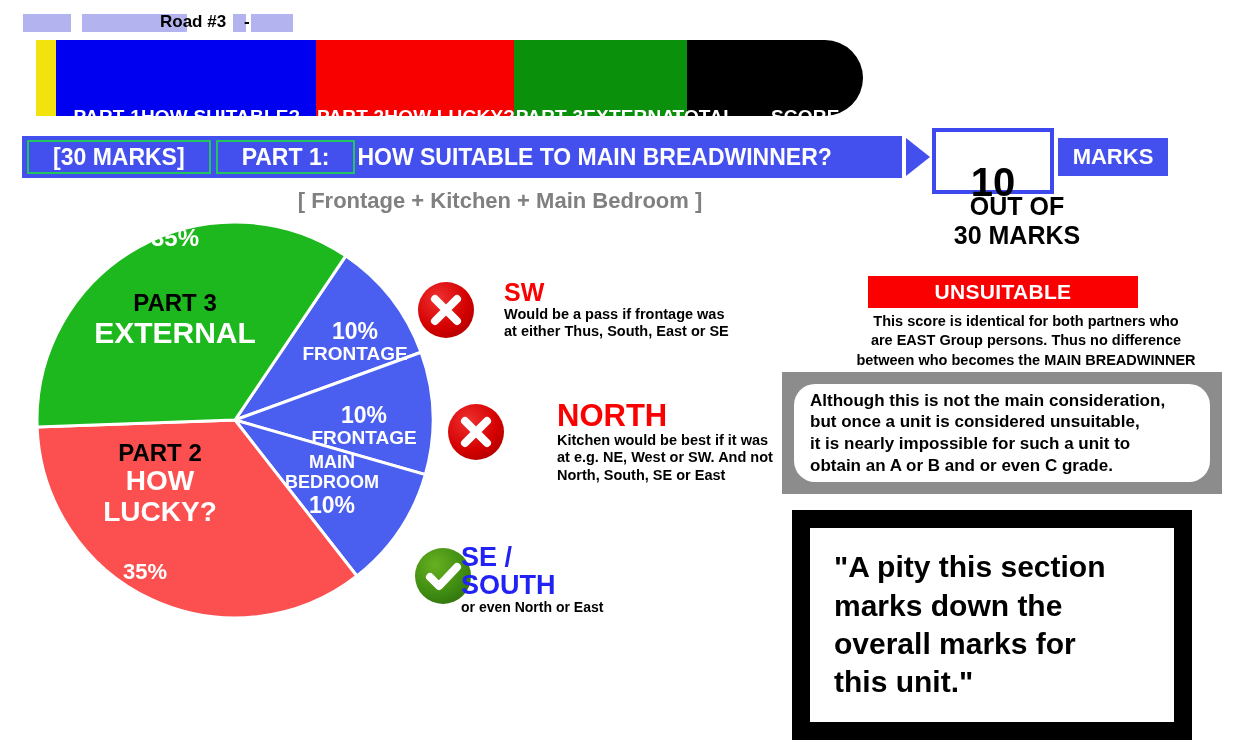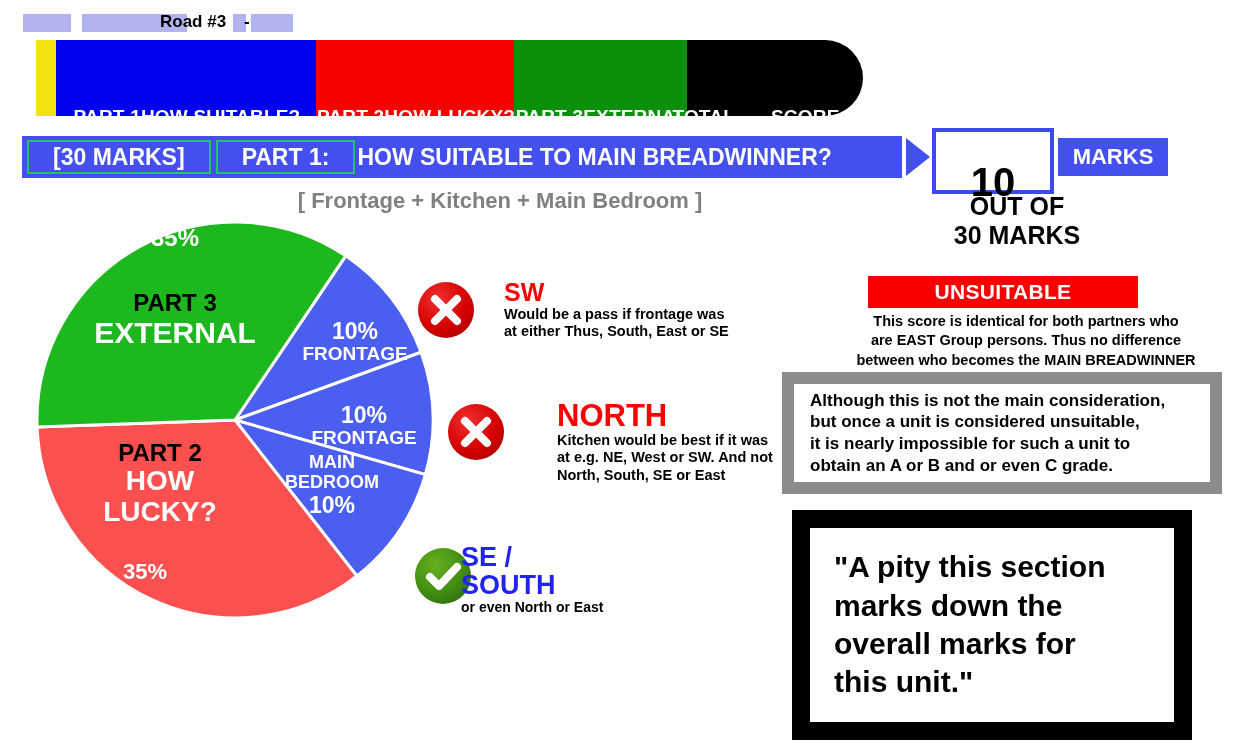--- a/index.html
+++ b/index.html
@@ -88,21 +88,21 @@
   .icon-good{background:radial-gradient(circle at 36% 30%, #66b020 0%, #3f8c12 55%, #28600a 100%);}
   .anno-body{position:absolute;}
   .anno-title{font-weight:bold;line-height:1.02;}
   .anno-desc{font-size:14.5px;font-weight:bold;color:#000;line-height:1.22;}
 
   
   #unsuitable{left:868px;top:276px;width:270px;height:32px;background:#fb0000;display:flex;align-items:center;justify-content:center;}
   #unsuitable-label{color:#ffffff;font-size:21px;font-weight:bold;letter-spacing:0.3px;}
   #east-note{left:826px;top:312px;width:400px;text-align:center;font-size:14.5px;font-weight:bold;color:#000;line-height:1.33;}
   #gray-box{left:782px;top:372px;width:440px;height:122px;background:#8c8c8c;padding:0;}
-  #gray-inner{position:absolute;left:12px;top:12px;right:12px;bottom:12px;background:#ffffff;display:flex;align-items:center;}
+  #gray-inner{position:absolute;left:12px;top:12px;right:12px;bottom:12px;background:#ffffff;display:flex;align-items:center;border-radius:21px;}
   #gray-text{padding-left:16px;font-size:17px;font-weight:bold;color:#000;line-height:1.28;}
   #quote-box{left:792px;top:510px;width:400px;height:230px;background:#000000;}
   #quote-inner{position:absolute;left:18px;top:18px;right:18px;bottom:18px;background:#ffffff;display:flex;align-items:center;}
   #quote-text{padding-left:24px;padding-right:10px;font-size:30px;font-weight:bold;color:#000;line-height:1.28;}
 </style>
 </head>
 <body>
 
 <div class="abs" id="title-row">
   <div class="redact" id="r1"></div>

